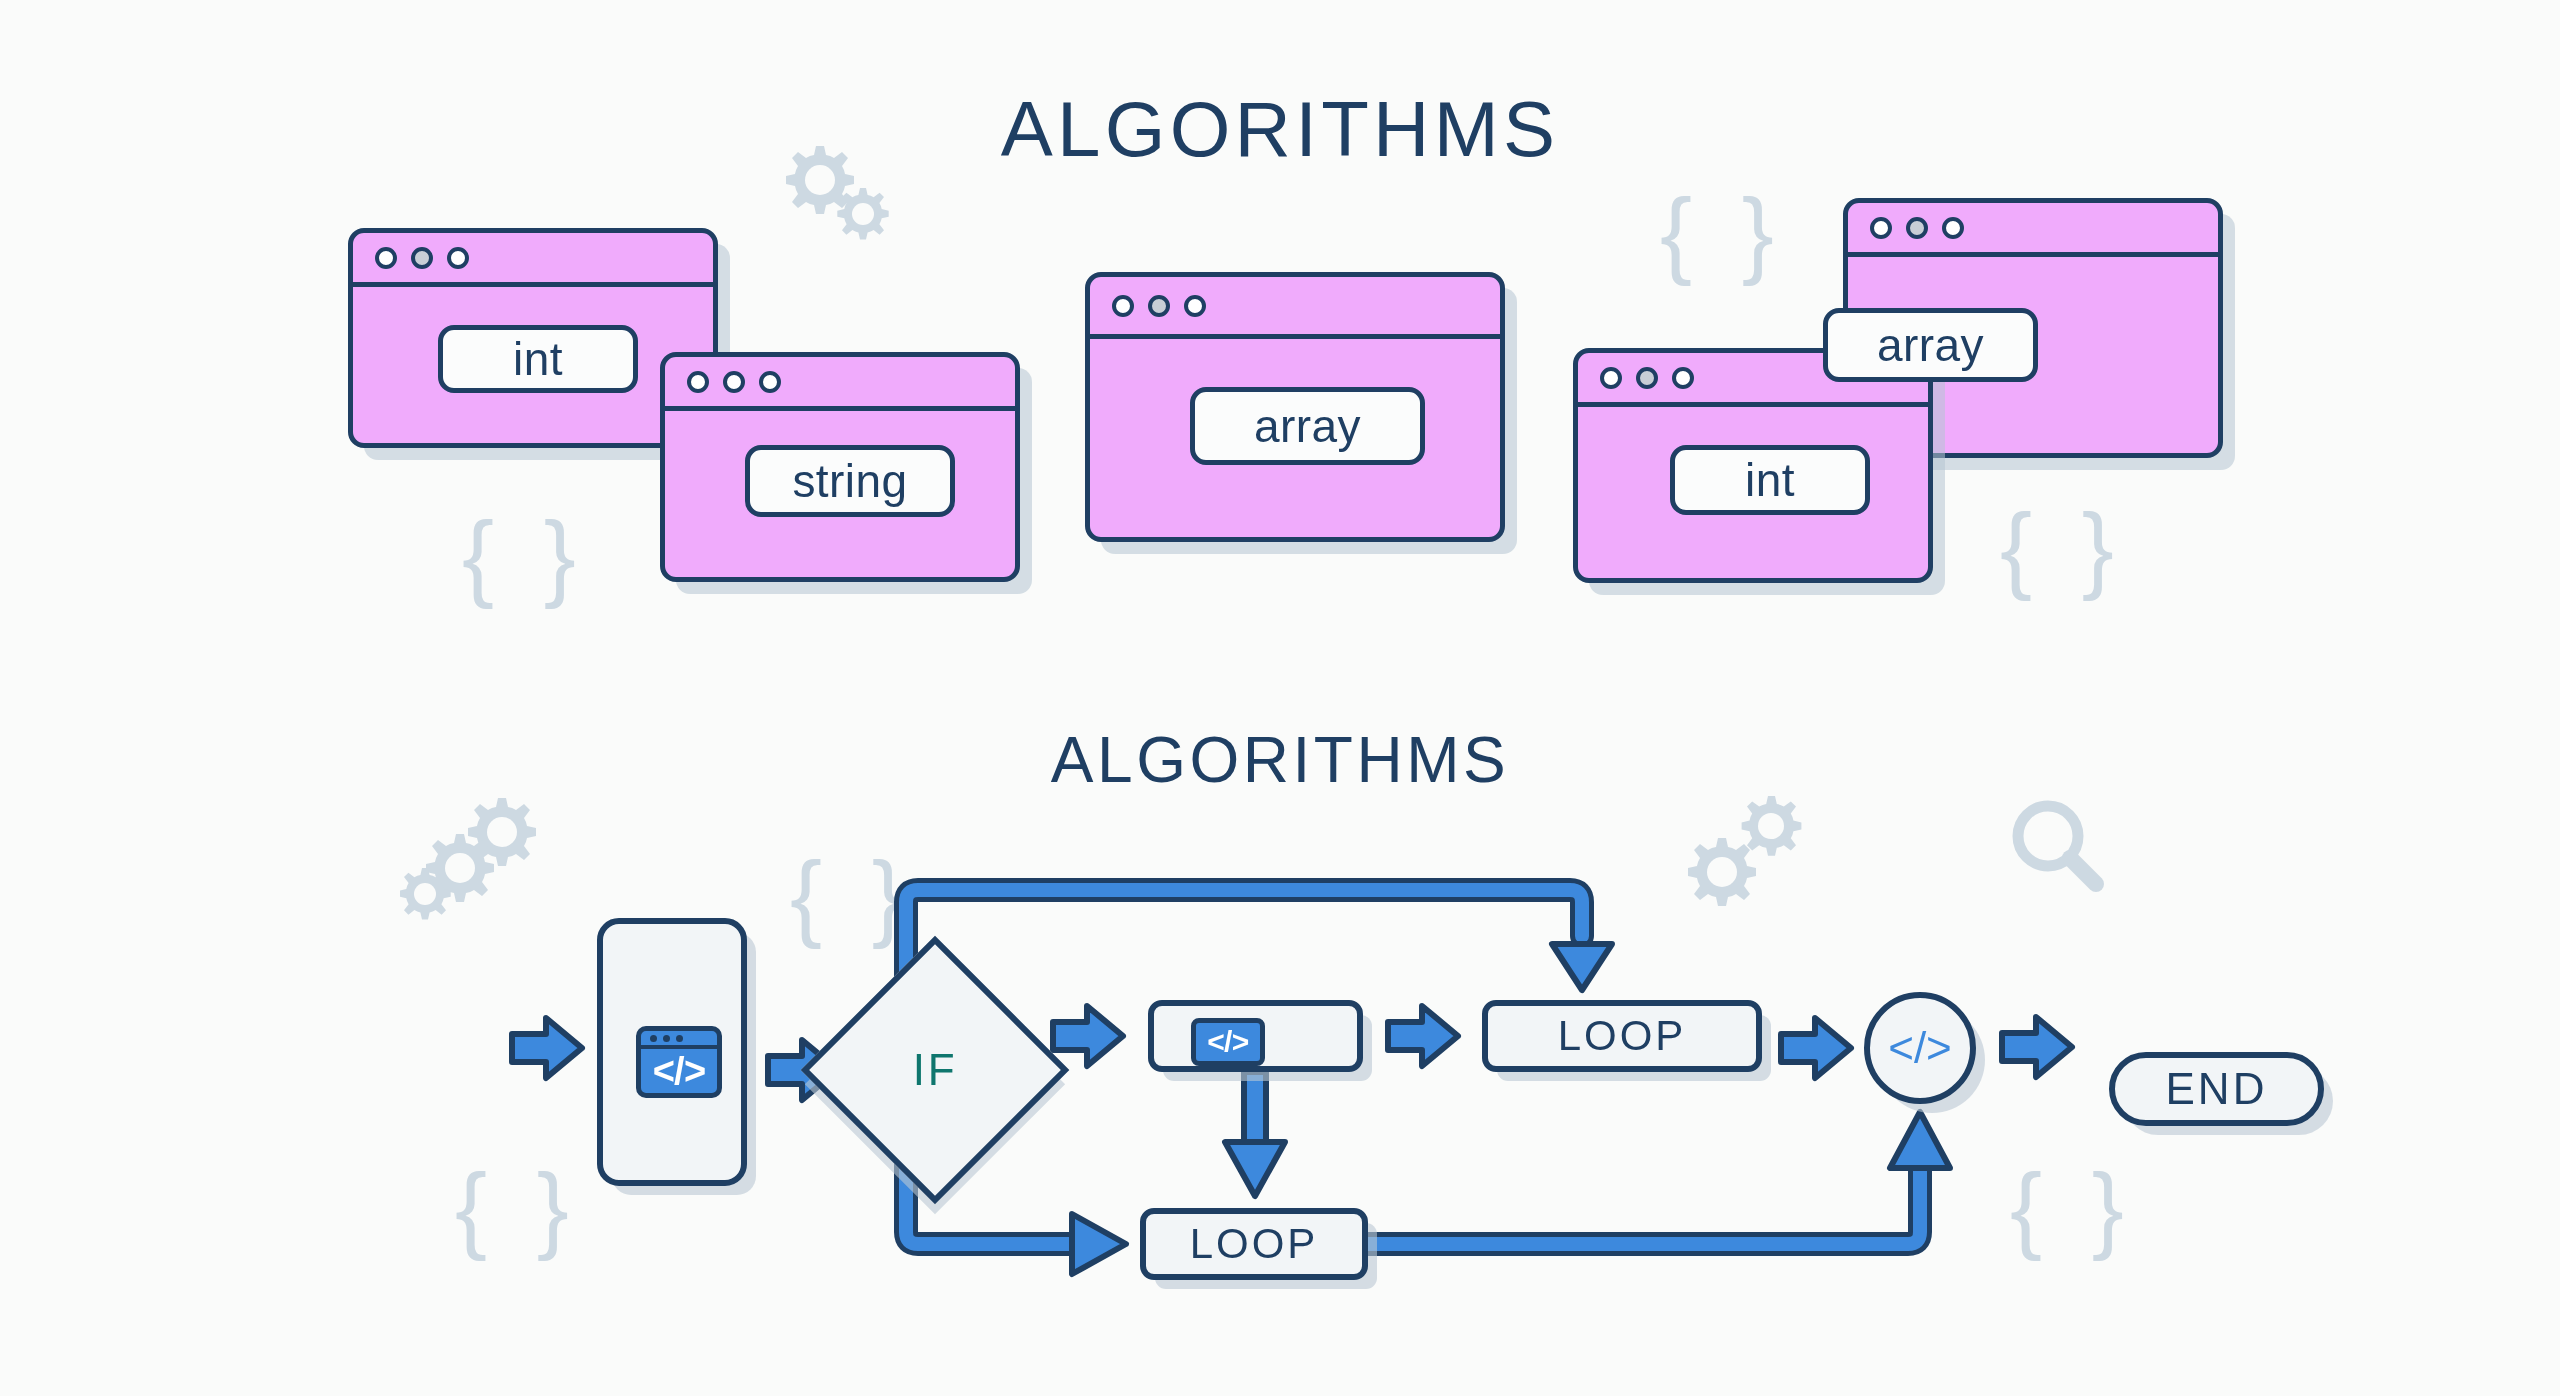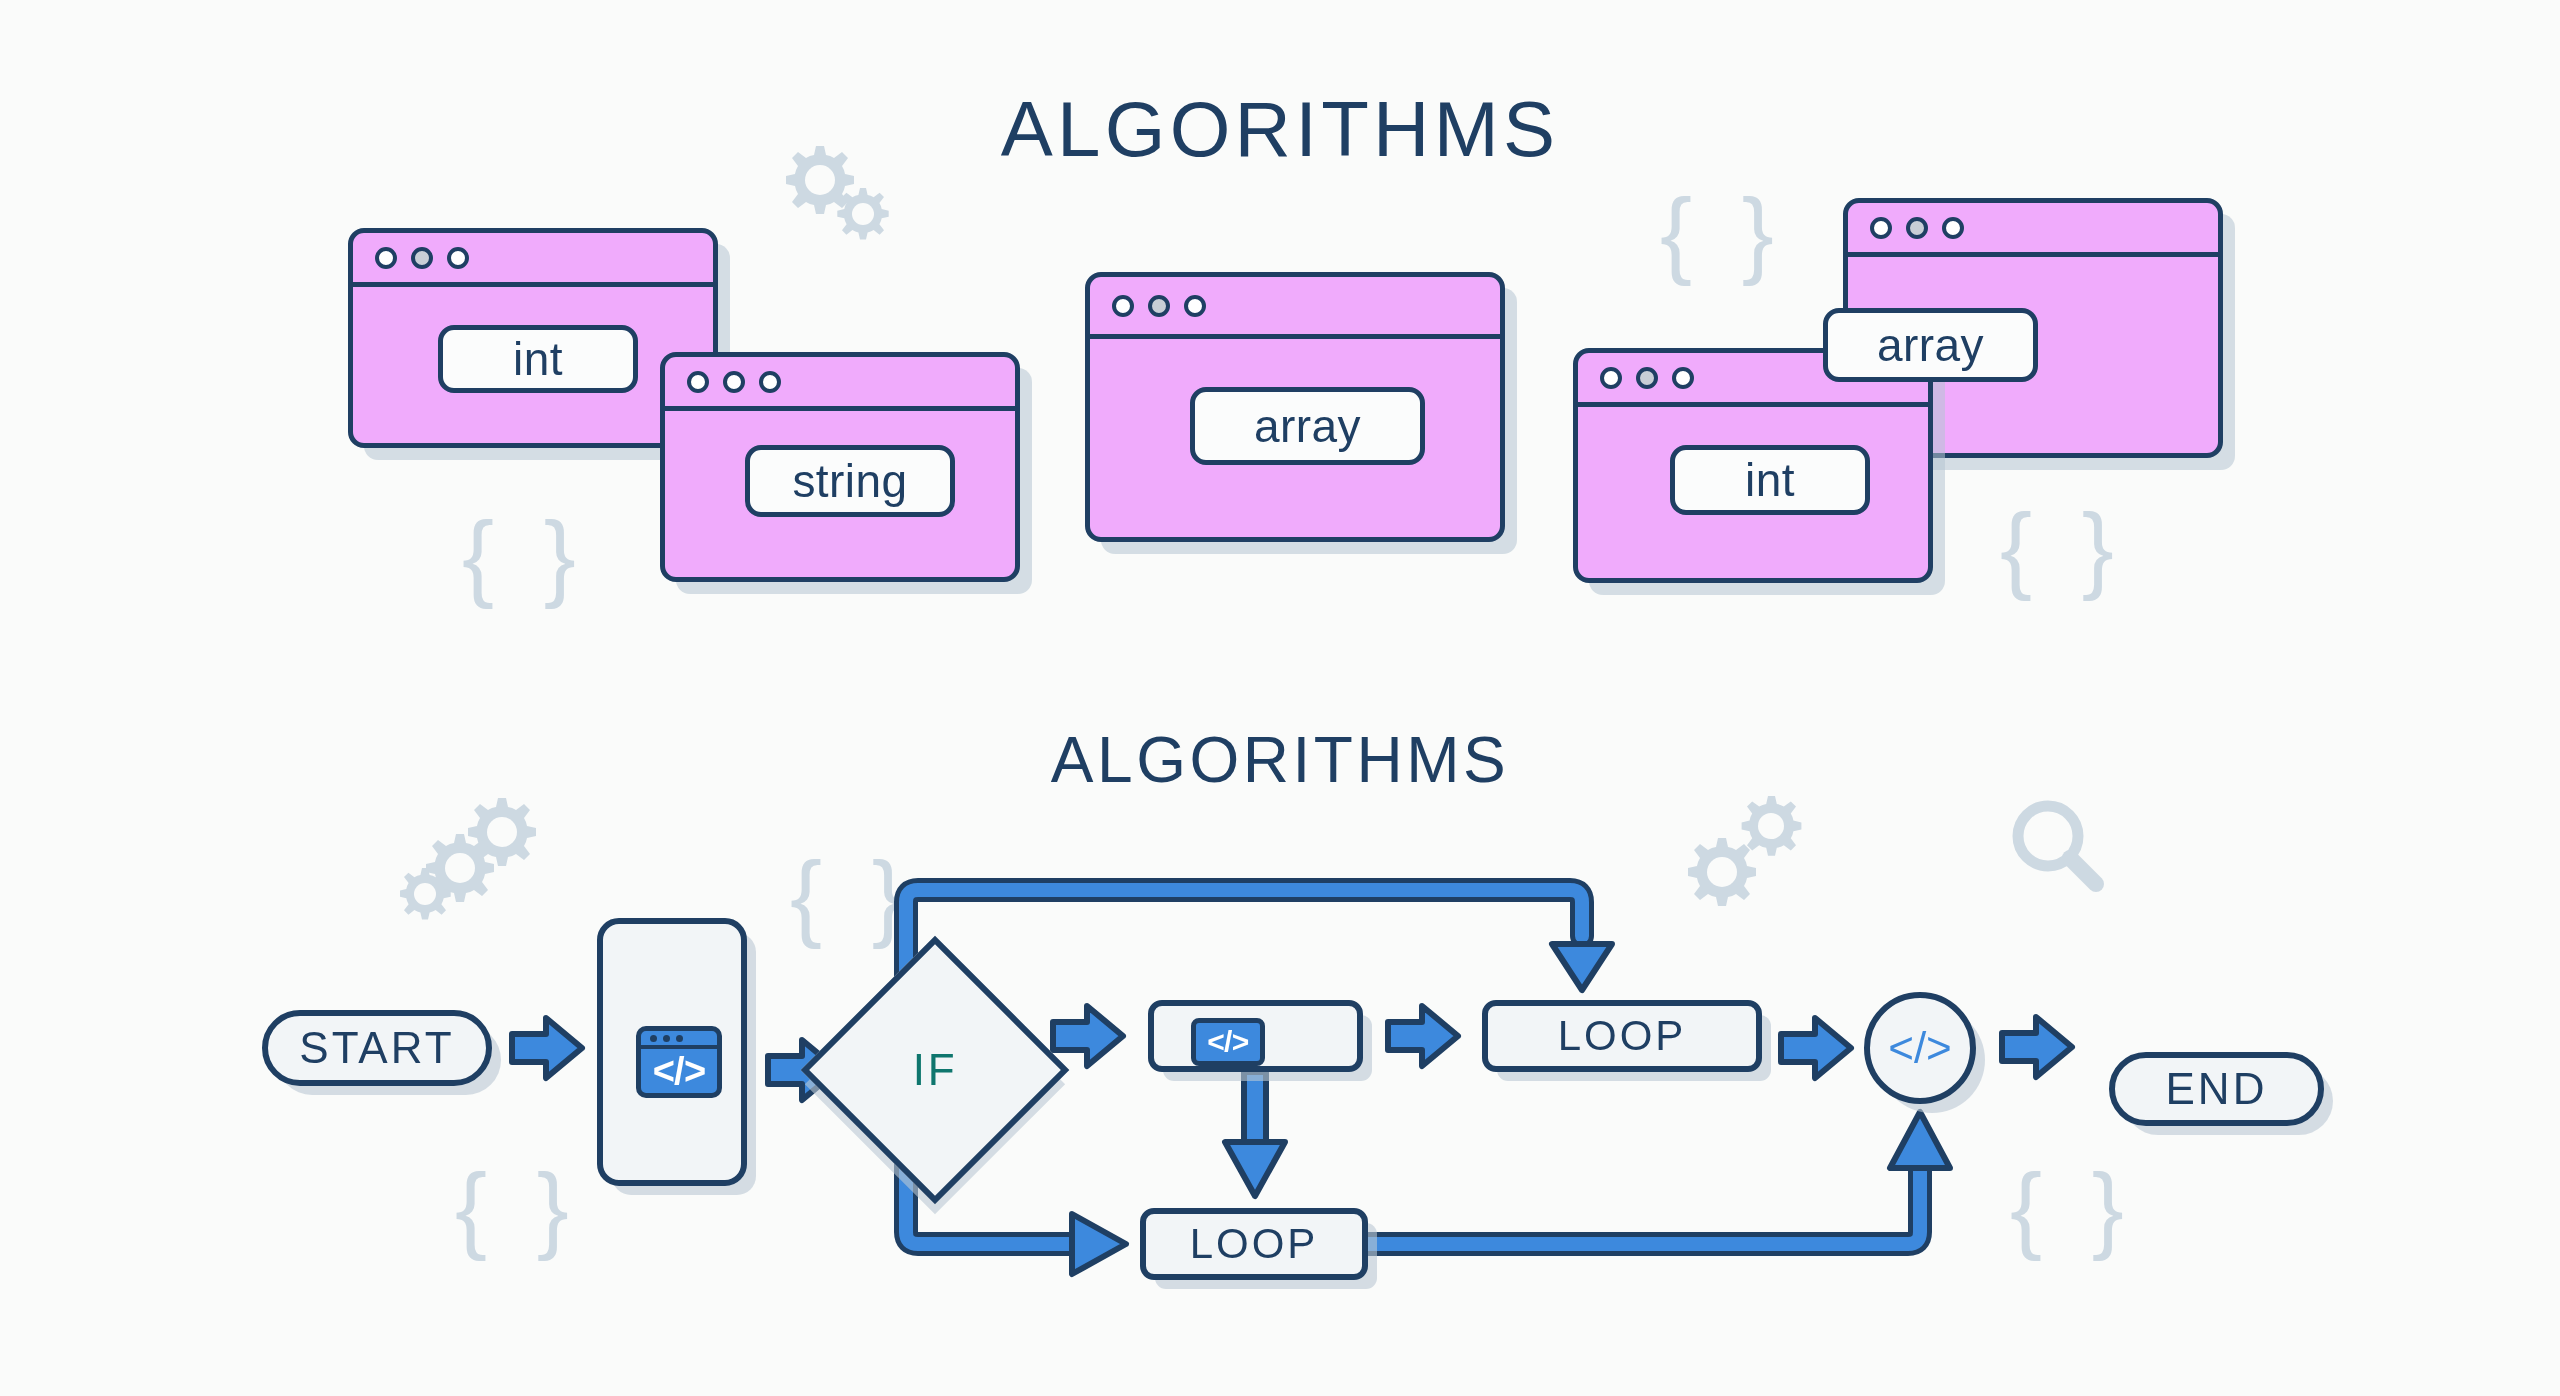--- a/index.html
+++ b/index.html
@@ -303,23 +303,20 @@
       <path d="M1368,1244 L1908,1244 Q1920,1244 1920,1232 L1920,1160" fill="none" stroke="#1f3f63" stroke-width="24" stroke-linecap="round"></path>
       <path d="M1368,1244 L1908,1244 Q1920,1244 1920,1232 L1920,1160" fill="none" stroke="#3d89dd" stroke-width="14" stroke-linecap="round"></path>
       <path d="M1890,1168 L1950,1168 L1920,1112 Z" fill="#3d89dd" stroke="#1f3f63" stroke-width="6" stroke-linejoin="round"></path>
     </g>
 
     <g>
       <rect x="1054" y="1000" width="0" height="0" fill="none"></rect>
     </g>
   </svg>
 
-  <div class="node pill" id="n-start">
-    <span>START</span>
-  </div>
 
   <div class="node tall" id="n-code1">
     <div class="codewin" id="cw1">
       <div class="cbar">
         <span class="cdot"></span>
         <span class="cdot"></span>
         <span class="cdot"></span>
       </div>
       <div class="slash">&lt;/&gt;</div>
     </div>

